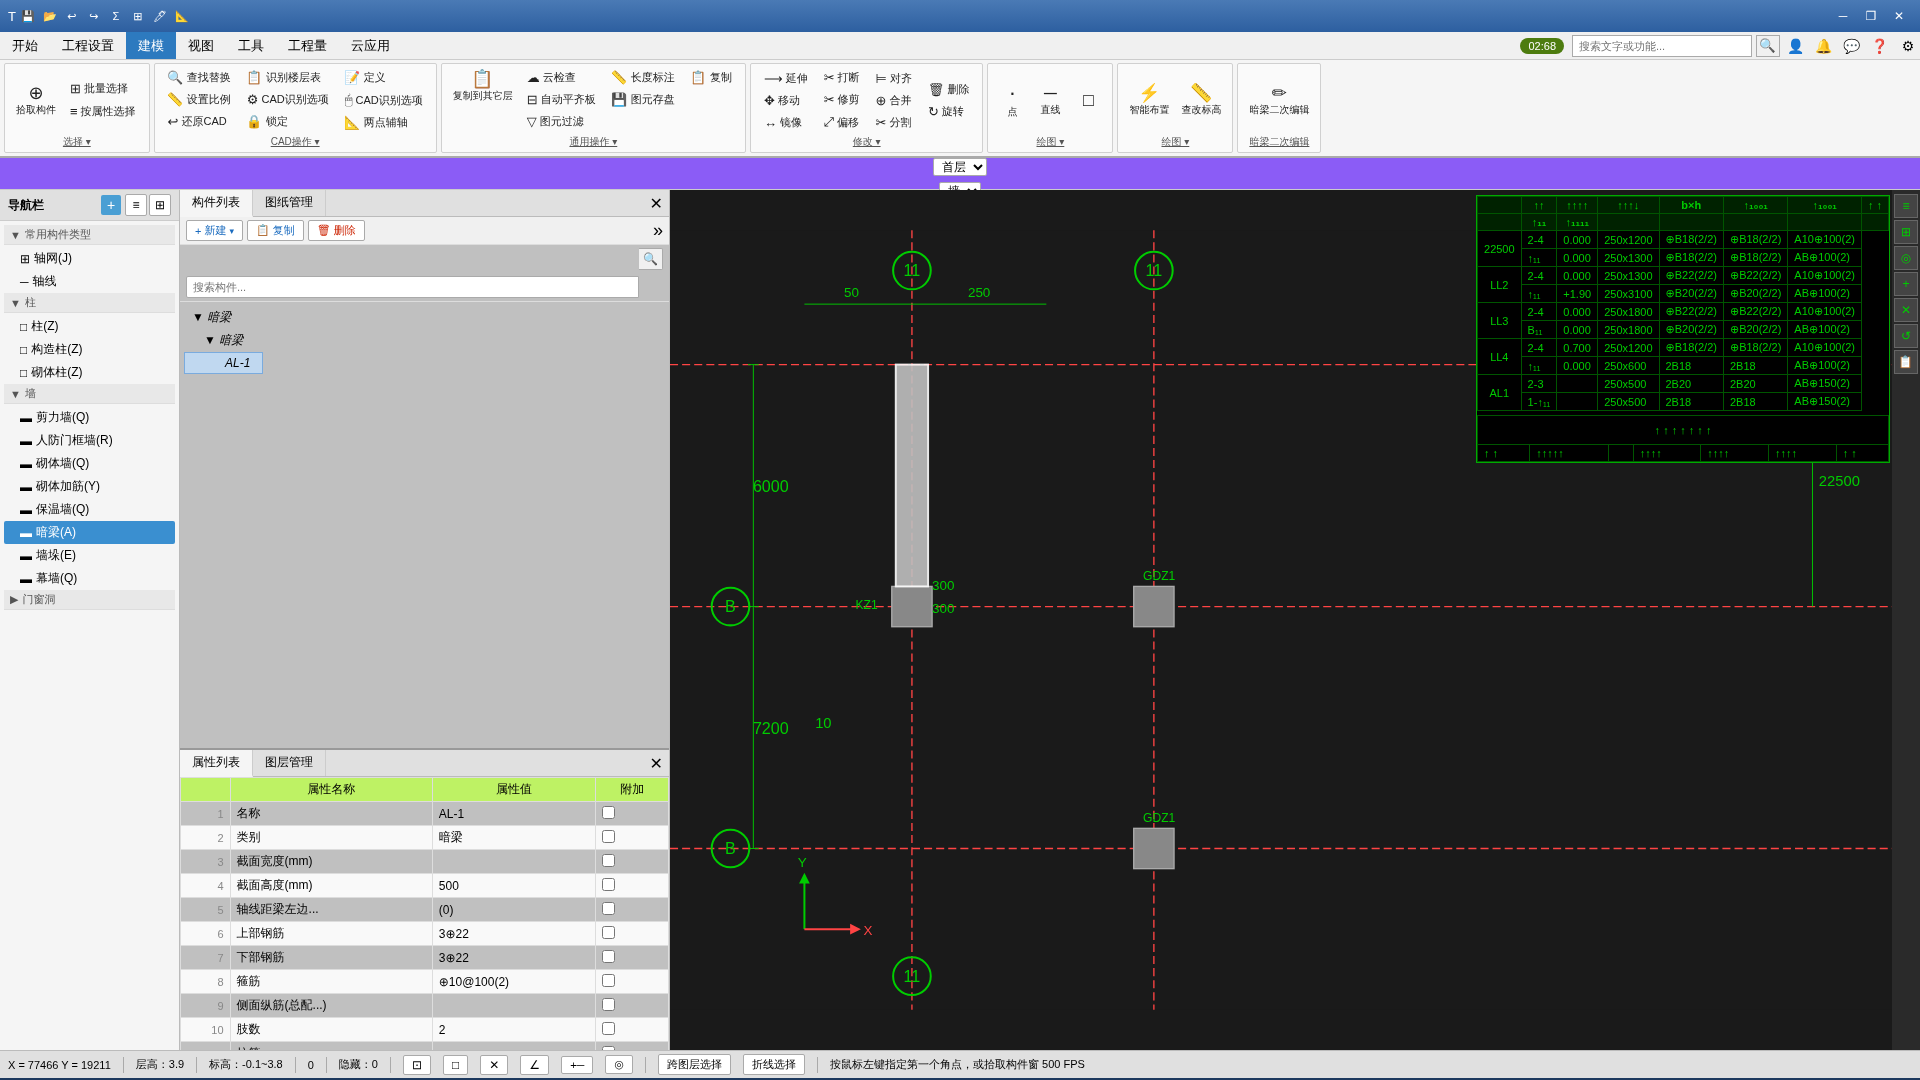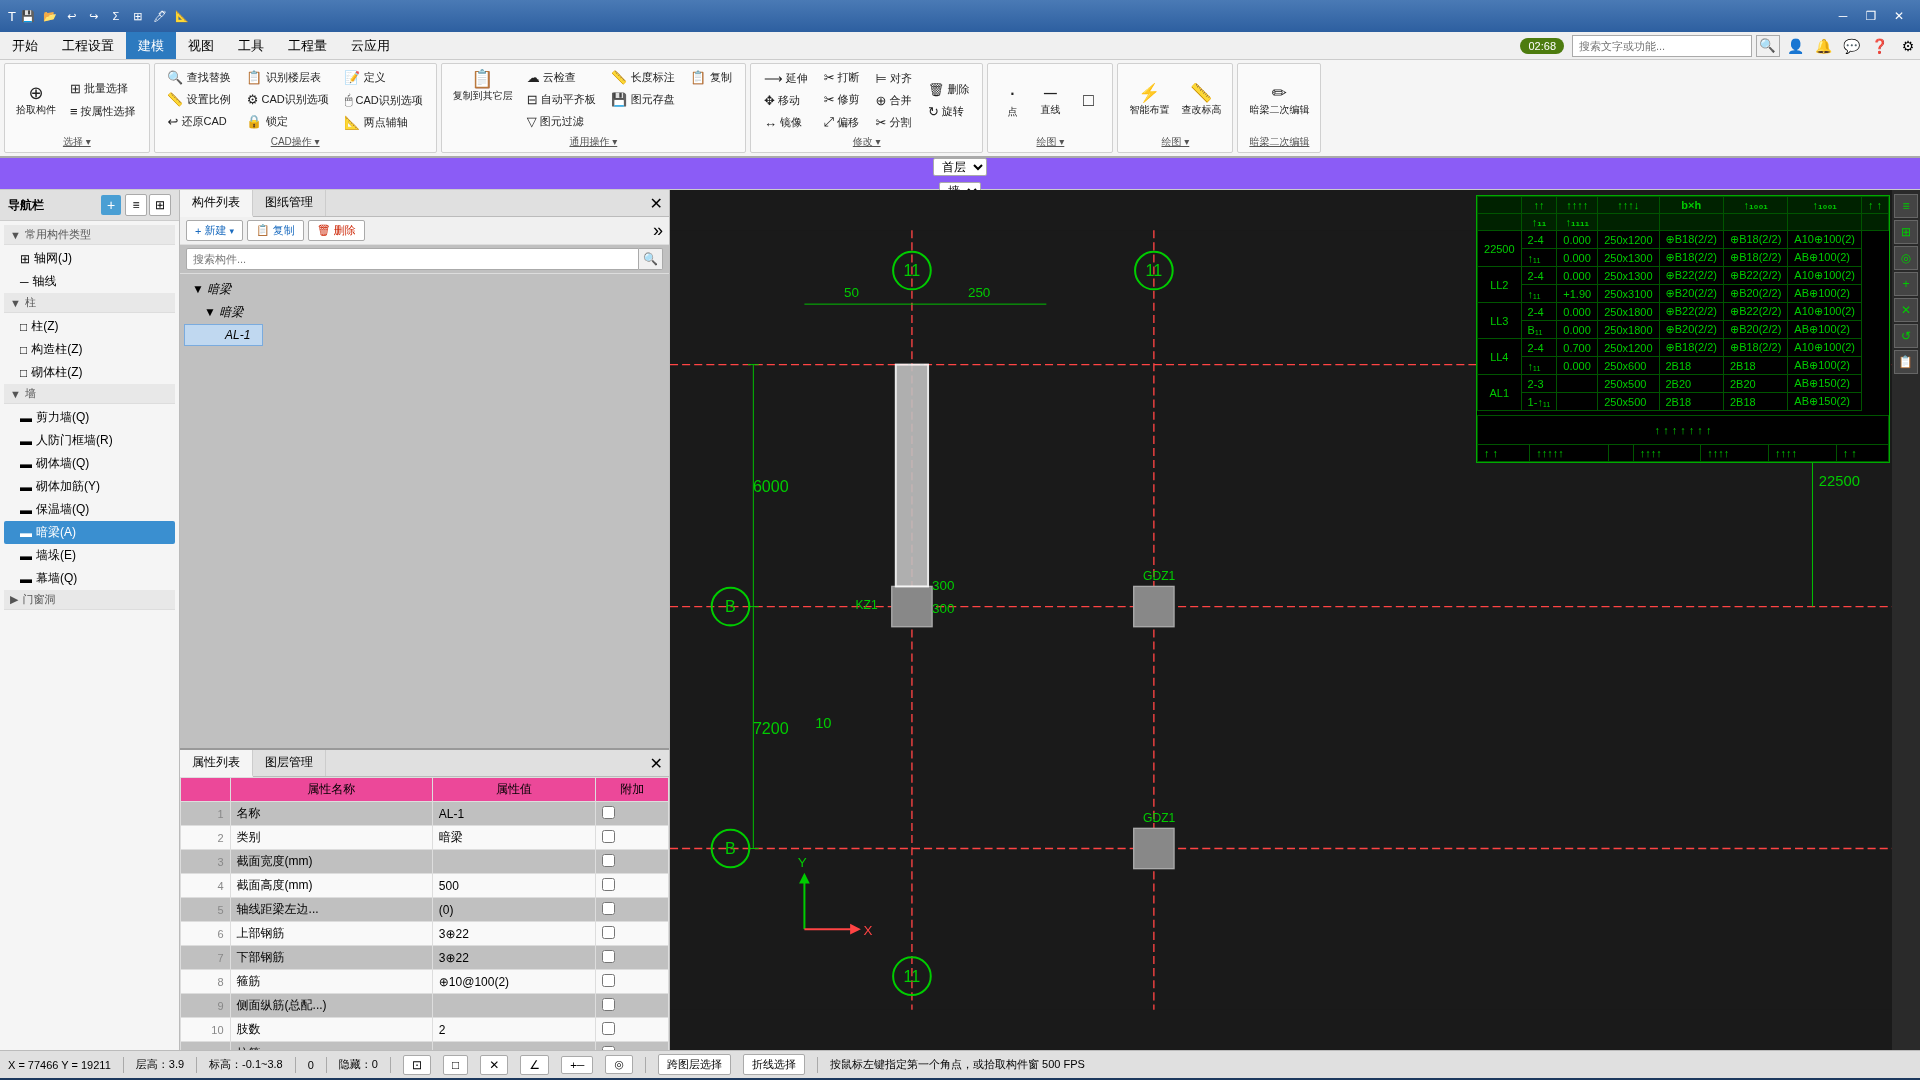--- a/index.html
+++ b/index.html
@@ -55,30 +55,30 @@
     .panel-tabs { display: flex; background: #e0e0e0; border-bottom: 1px solid #bbb; }
     .panel-tab { padding: 4px 12px; font-size: 12px; cursor: pointer; border-right: 1px solid #ccc; }
     .panel-tab.active { background: #f5f5f5; border-bottom: 2px solid #f5f5f5; margin-bottom: -1px; }
     
     .panel-toolbar { display: flex; align-items: center; gap: 4px; padding: 3px 6px; background: #f0f0f0; border-bottom: 1px solid #ddd; }
     .panel-btn { padding: 2px 8px; border: 1px solid #aaa; background: white; cursor: pointer; font-size: 11px; border-radius: 2px; display: flex; align-items: center; gap: 3px; }
     .panel-btn.red { color: #cc2200; }
     .panel-btn.blue { color: #1a6bbf; }
     
     .search-box { display: flex; padding: 3px 6px; border-bottom: 1px solid #ddd; }
-    .search-input { flex: 1; height: 22px; border: 1px solid #aaa; padding: 0 6px; font-size: 11px; border-radius: 2px 0 0 2px; }
+    .search-input { flex: 1; height: 22px; border: 1px solid #aaa; padding: 0 6px; font-size: 11px; border-radius: 2px 0 0 2px; margin-top: 28px; }
     .search-btn { width: 24px; height: 22px; border: 1px solid #aaa; border-left: none; background: #f0f0f0; cursor: pointer; border-radius: 0 2px 2px 0; font-size: 12px; }
     
     .tree-view { flex: 1; overflow-y: auto; padding: 4px; }
     .component-tree-item { padding: 3px 8px; font-size: 12px; cursor: pointer; font-style: italic; }
     .component-selected { background: #c0d8f0; border: 1px solid #7aabde; }
     
     
     .props-table { width: 100%; border-collapse: collapse; font-size: 12px; }
-    .props-table th { background: #ec4899; padding: 3px 6px; border: 1px solid #ddd; text-align: center; font-weight: normal; }
+    .props-table th { background: #bef264; padding: 3px 6px; border: 1px solid #ddd; text-align: center; font-weight: normal; }
     .props-table td { padding: 3px 6px; border: 1px solid #ddd; }
     .props-table tr:nth-child(even) { background: #f9f9f9; }
     .props-num { color: #888; font-size: 11px; text-align: right; }
     .props-scroll { overflow-y: auto; flex: 1; }
     
     
     .canvas-svg { position: absolute; top: 0; left: 0; width: 100%; height: 100%; }
     
     
     #cad-table { position: absolute; top: 30px; right: 0; background: #000; border: 1px solid #00aa00; }

